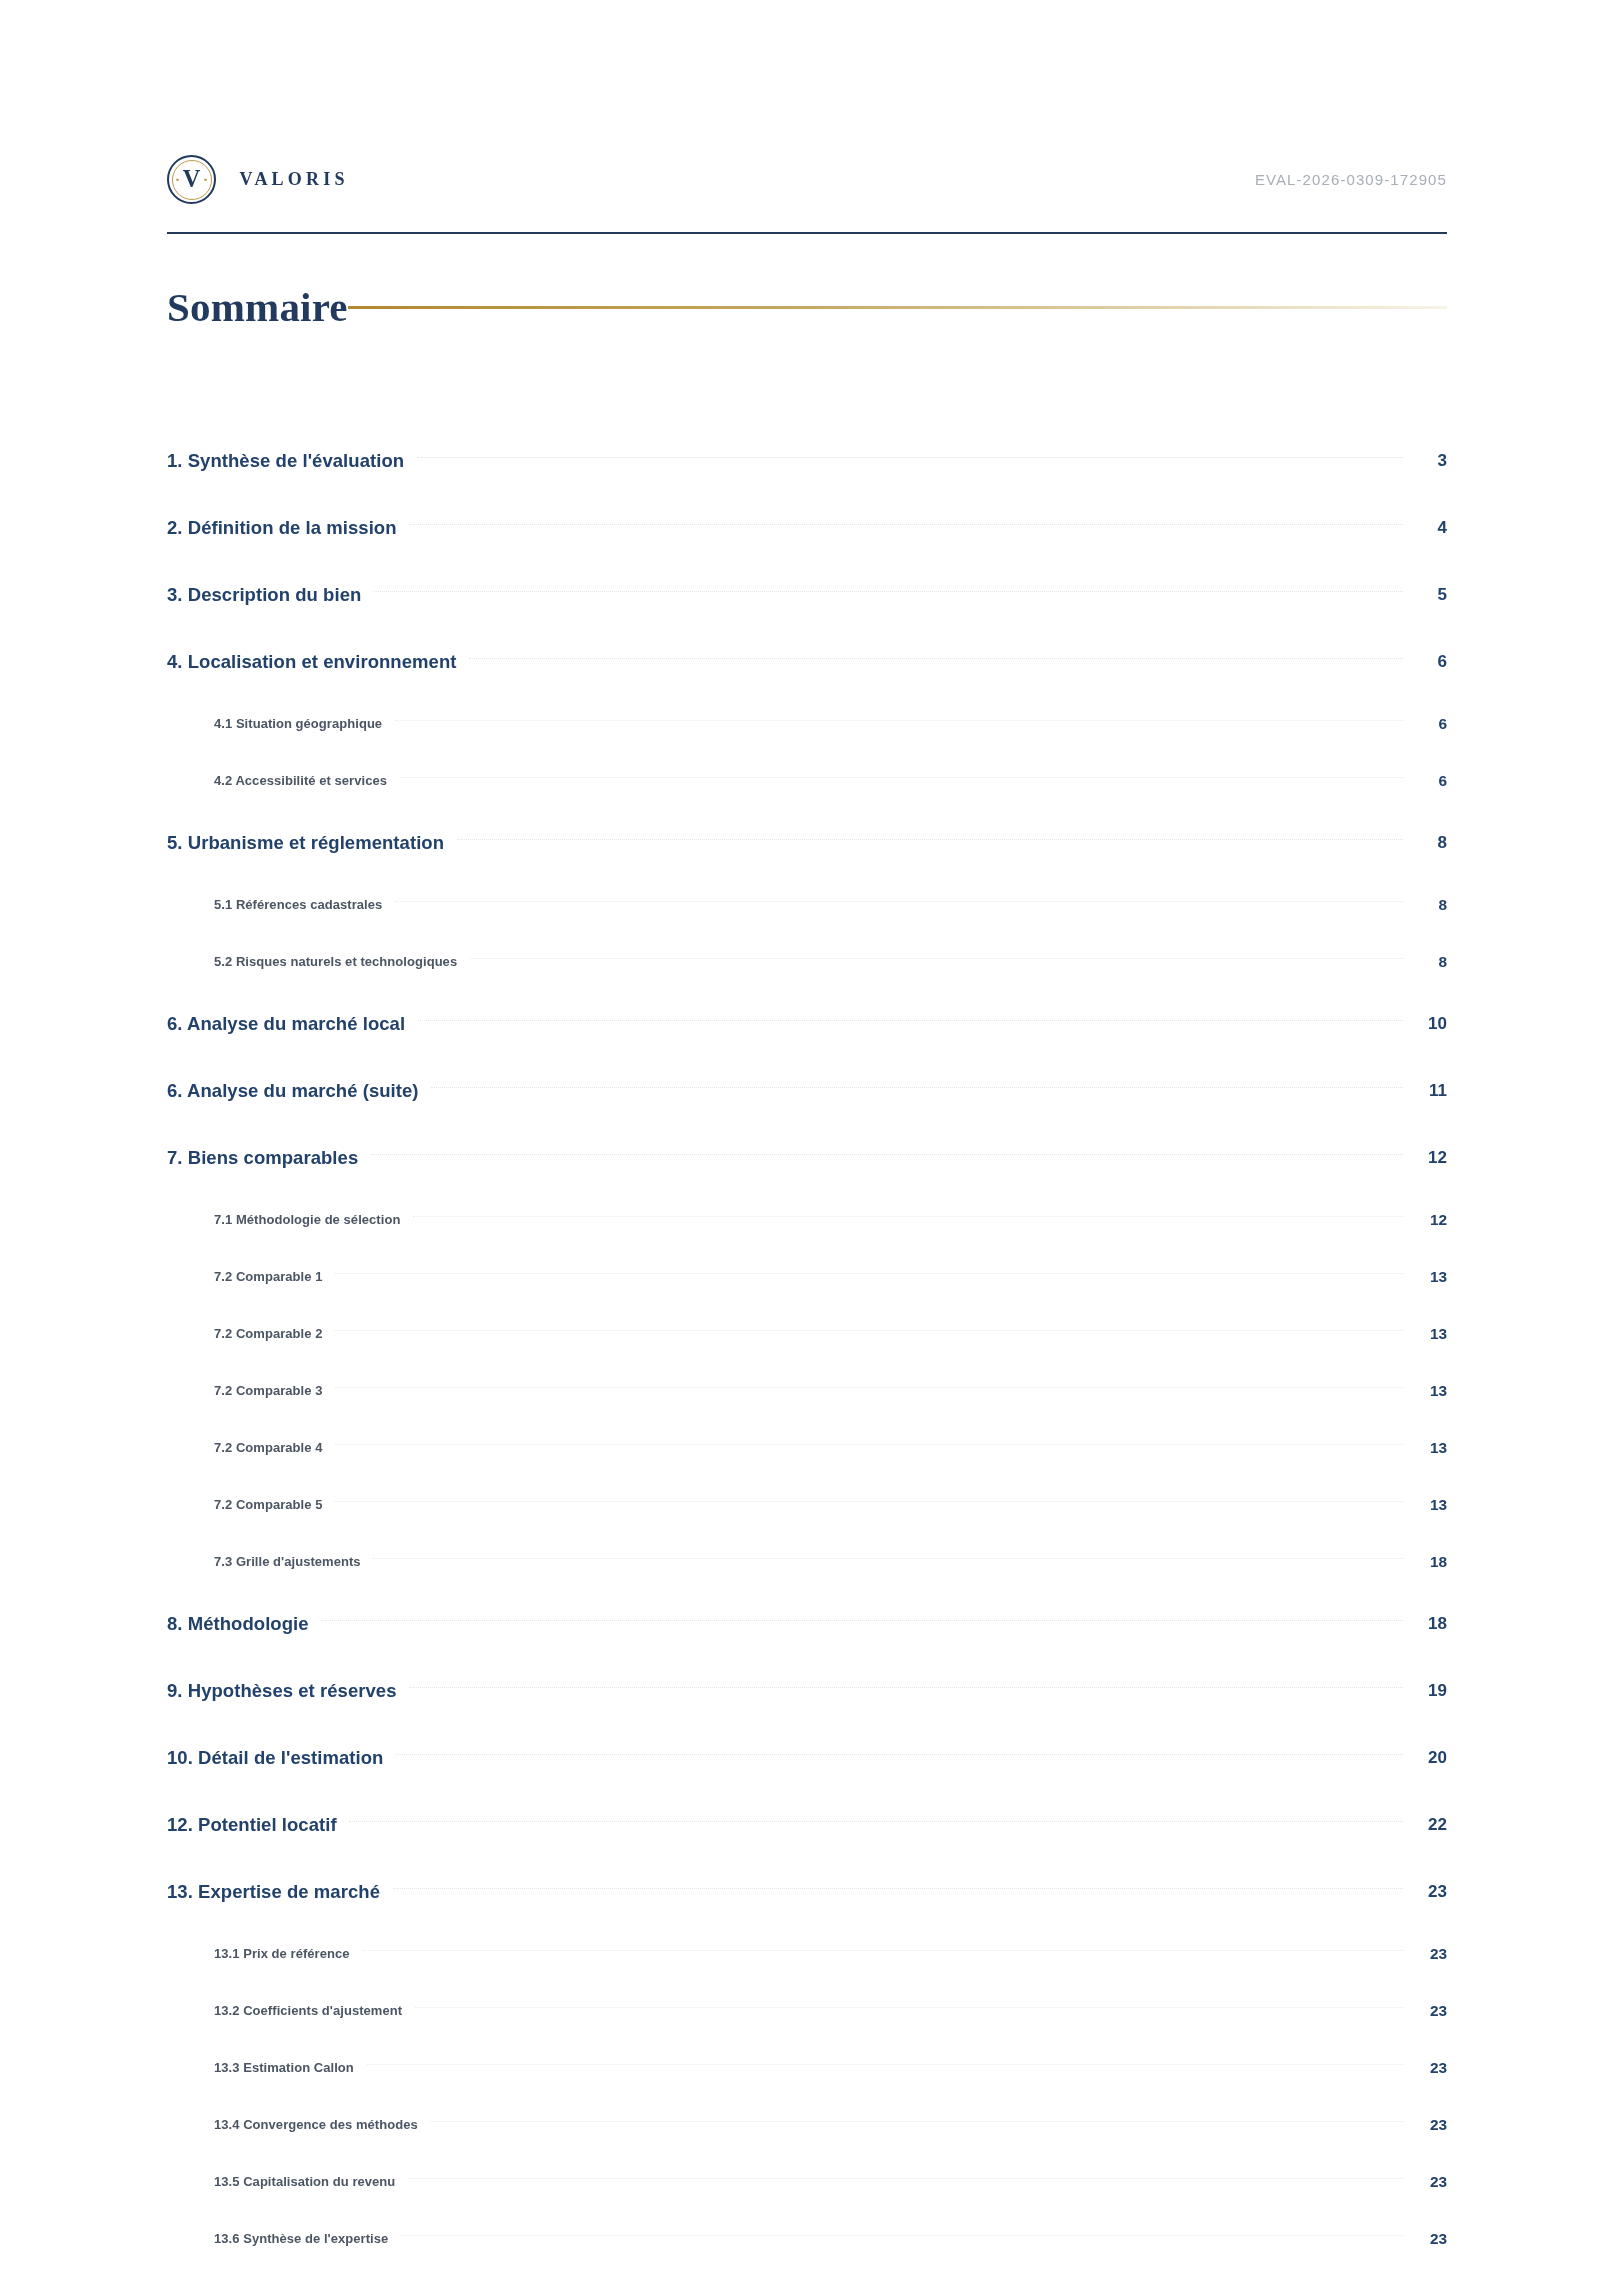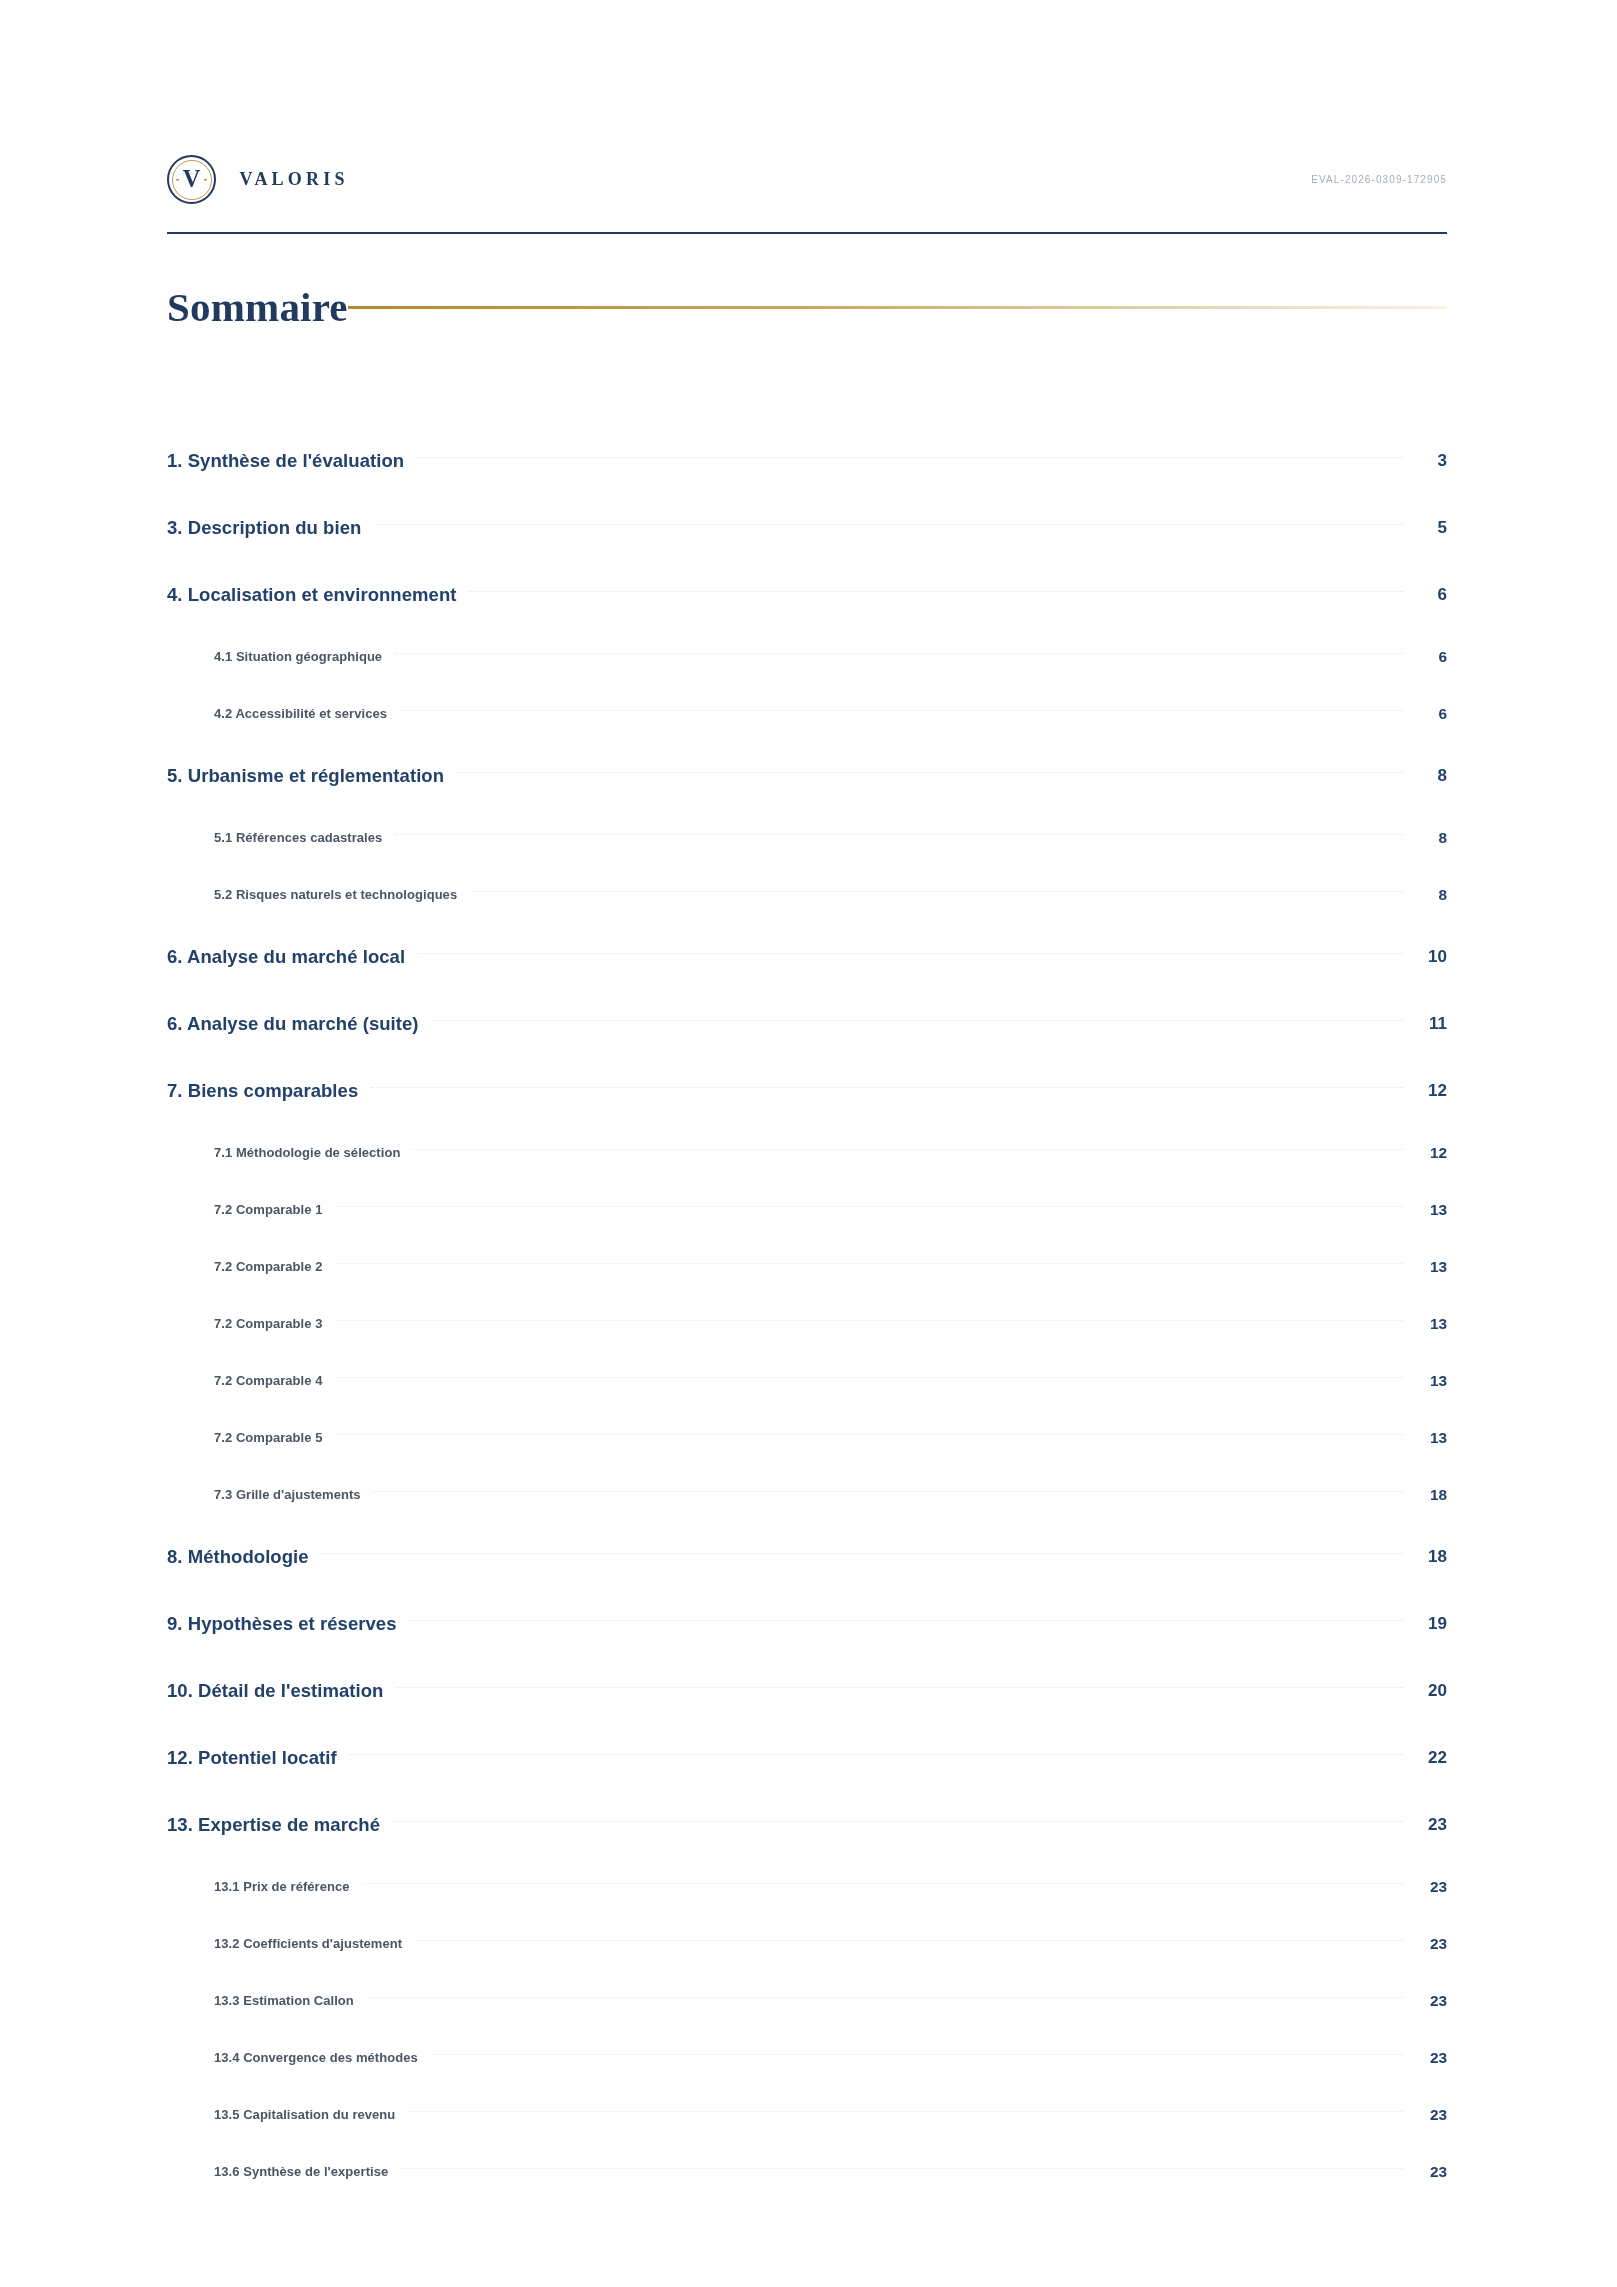--- a/index.html
+++ b/index.html
@@ -79,21 +79,21 @@
 
   .brand-name {
     font-family: "Liberation Serif", serif;
     font-weight: 700;
     font-size: 18px;
     letter-spacing: 4.2px;
     color: #223A5E;
   }
 
   .doc-ref {
-    font-size: 10px;
+    font-size: 15px;
     letter-spacing: 1.1px;
     color: #A7AEB8;
     font-family: "Liberation Sans", sans-serif;
   }
 
   .header-rule {
     margin: 11px 170px 0 167px;
     height: 2.3px;
     background: #223A5E;
   }
@@ -209,20 +209,25 @@
     <div class="title-rule"></div>
   </div>
 
   <nav class="toc" id="toc-list">
       <div class="toc-entry level-1">
         <span class="toc-label">1. Synthèse de l'évaluation</span>
         <span class="toc-leader"></span>
         <span class="toc-page">3</span>
       </div>
       <div class="toc-entry level-1">
+        <span class="toc-label">2. Définition de la mission</span>
+        <span class="toc-leader"></span>
+        <span class="toc-page">4</span>
+      </div>
+      <div class="toc-entry level-1">
         <span class="toc-label">3. Description du bien</span>
         <span class="toc-leader"></span>
         <span class="toc-page">5</span>
       </div>
       <div class="toc-entry level-1">
         <span class="toc-label">4. Localisation et environnement</span>
         <span class="toc-leader"></span>
         <span class="toc-page">6</span>
       </div>
       <div class="toc-entry level-2">

